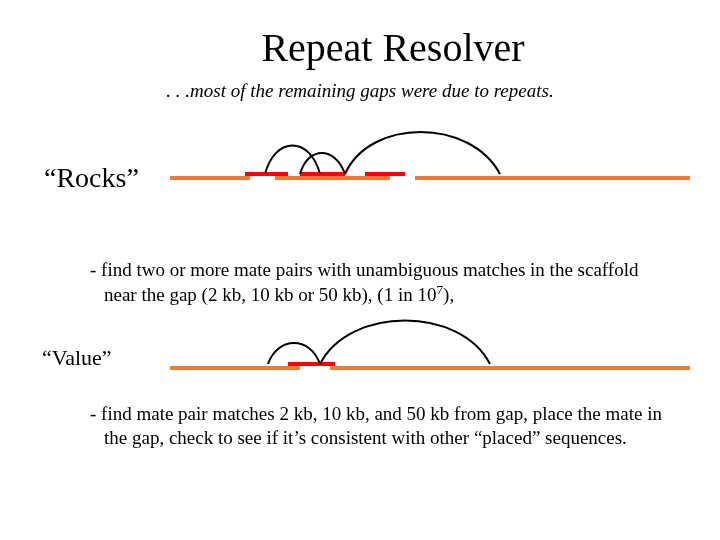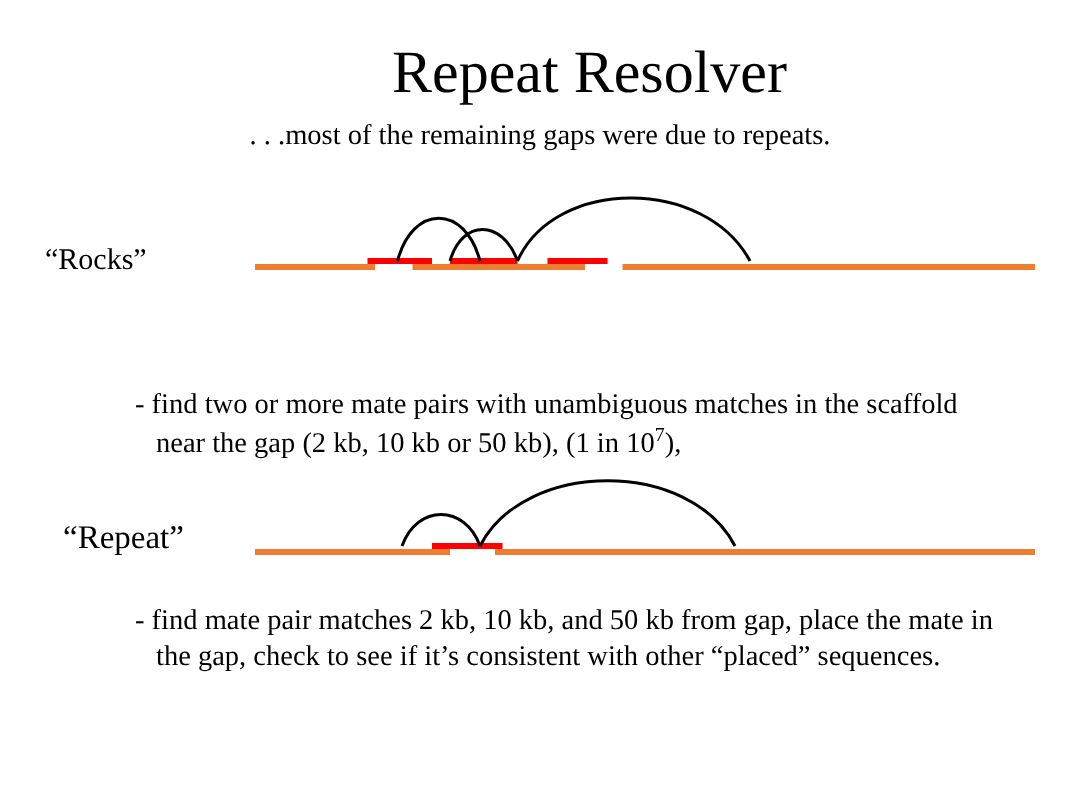--- a/index.html
+++ b/index.html
@@ -26,26 +26,27 @@
     font-weight: 400;
     margin-left: 33px;
   }
   .subtitle {
     position: absolute;
     top: 80px;
     left: 0;
     width: 720px;
     text-align: center;
     font-size: 19px;
+    font-style: italic;
   }
   .label-rocks {
     position: absolute;
     top: 162px;
-    left: 30px;
-    font-size: 20px;
+    left: 44px;
+    font-size: 28px;
   }
   .use-line {
     position: absolute;
     top: 212px;
     left: 36px;
     font-size: 22px;
   }
   .rocks-detail {
     position: absolute;
     top: 258px;
@@ -99,21 +100,21 @@
     <path d="M 95 56 C 105 18, 140 18, 150 56" stroke="#000" stroke-width="2" fill="none"></path>
     <path d="M 130 56 C 138 28, 165 28, 175 56" stroke="#000" stroke-width="2" fill="none"></path>
     <path d="M 175 56 C 200 0, 300 0, 330 56" stroke="#000" stroke-width="2" fill="none"></path>
   </svg>
 
 
   <div class="rocks-detail">
     <span>- find two or more mate pairs with unambiguous matches in the scaffold near the gap (2 kb, 10 kb or 50 kb), (1 in 10</span><span class="sup">7</span><span>),</span>
   </div>
 
-  <div class="label-stones">“Repeat”</div>
+  <div class="label-stones">“Value”</div>
 
   <svg class="diagram" style="left:170px; top:308px;" width="520" height="70" viewBox="0 0 520 70">
 
     <line x1="0" y1="60" x2="130" y2="60" stroke="#ED7D31" stroke-width="4"></line>
     <line x1="160" y1="60" x2="520" y2="60" stroke="#ED7D31" stroke-width="4"></line>
 
     <line x1="118" y1="56" x2="165" y2="56" stroke="#FF0000" stroke-width="4"></line>
 
     <path d="M 98 56 C 108 28, 140 28, 150 56" stroke="#000" stroke-width="2" fill="none"></path>
     <path d="M 150 56 C 180 -2, 290 -2, 320 56" stroke="#000" stroke-width="2" fill="none"></path>

